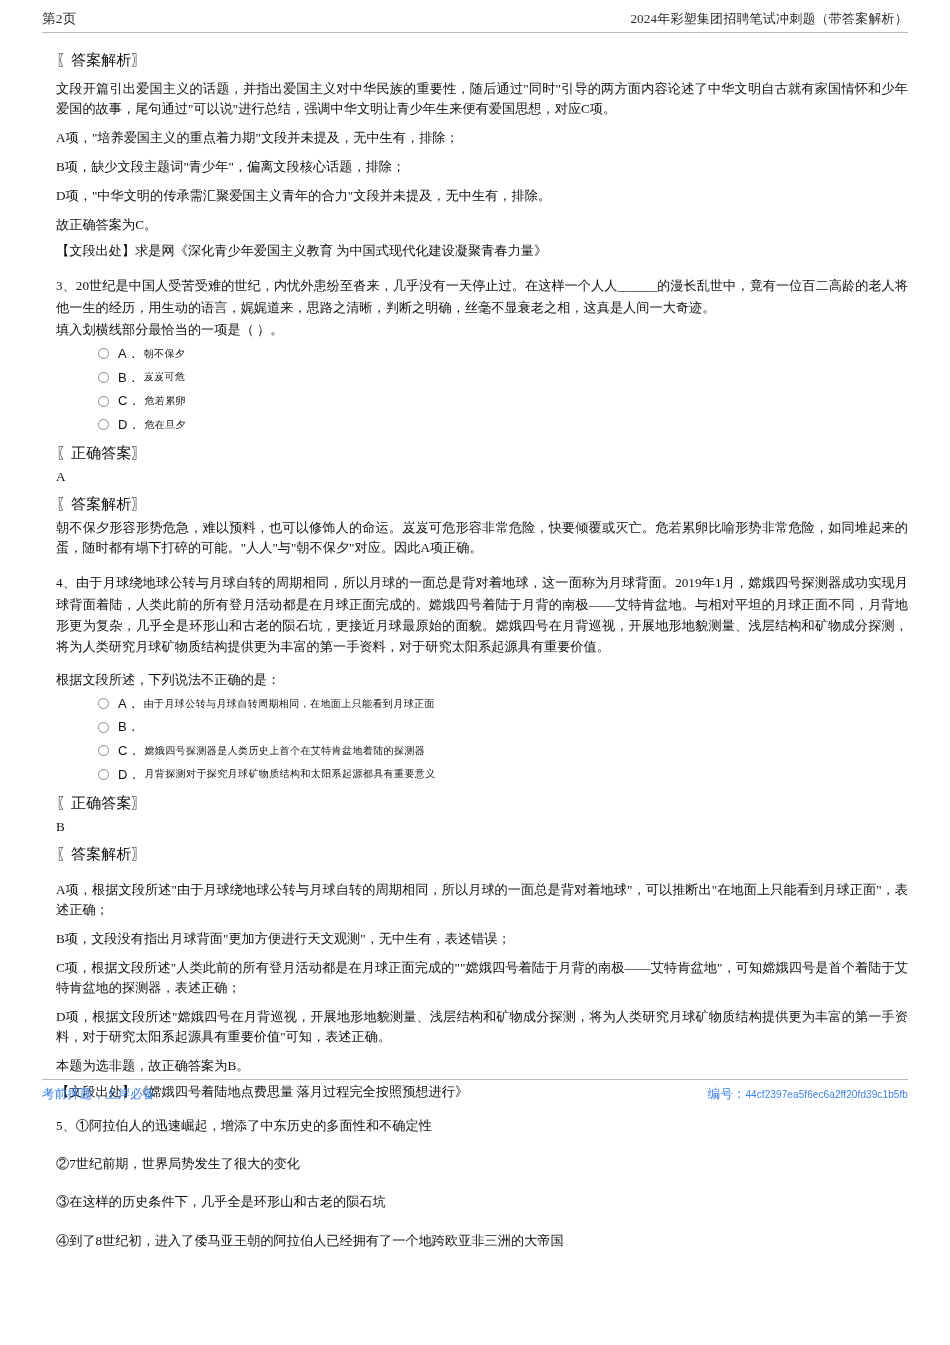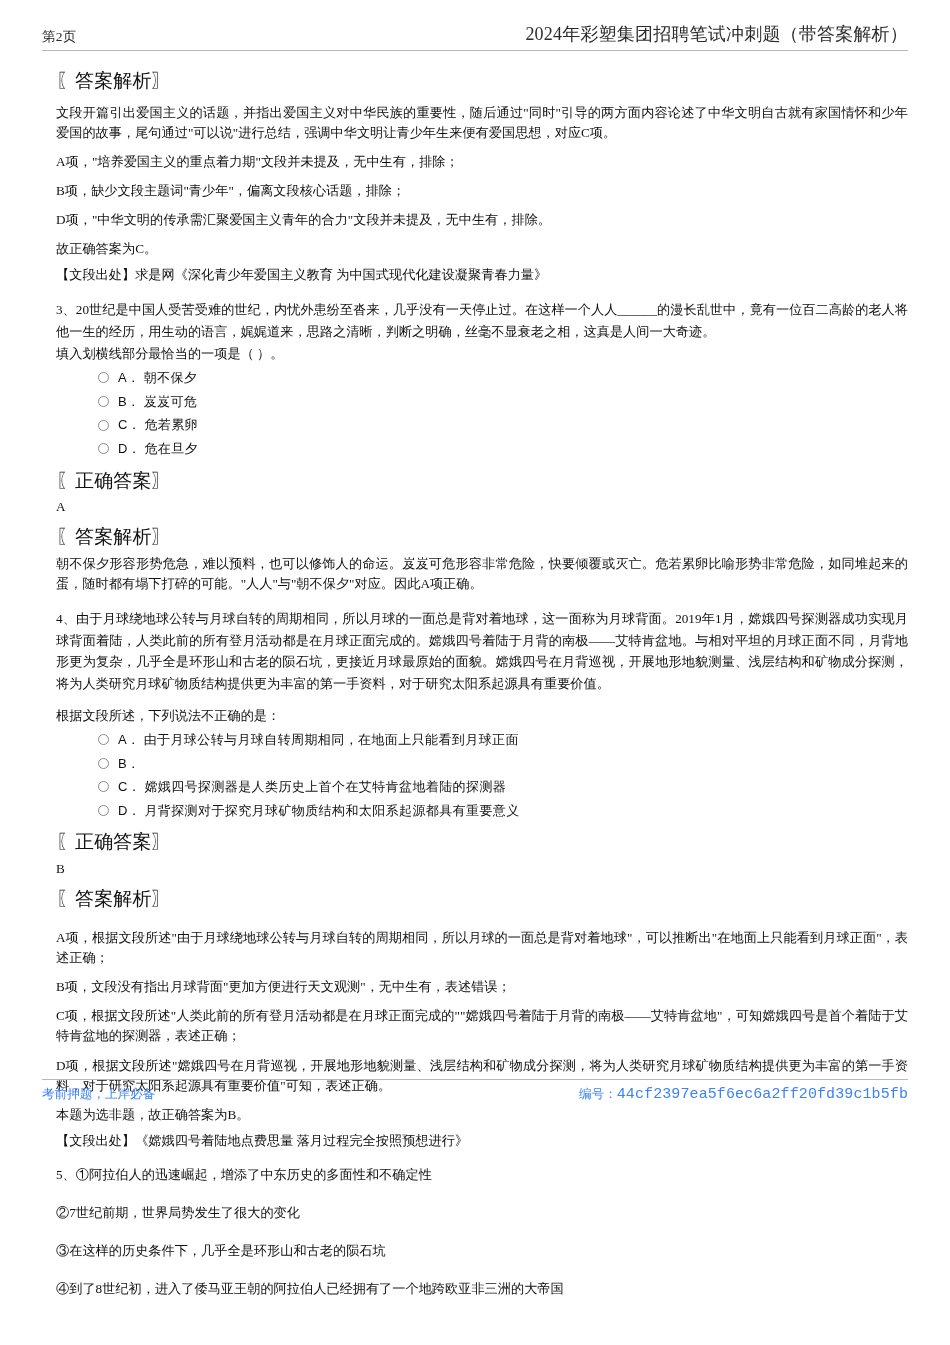--- a/index.html
+++ b/index.html
@@ -28,33 +28,33 @@
     display: flex;
     justify-content: space-between;
     align-items: flex-end;
     border-bottom: 1px solid #b9b9b9;
     padding-bottom: 4px;
     font-size: 13.5px;
     color: #2b2b2b;
     letter-spacing: .2px;
   }
   .pg-header .left { white-space: nowrap; }
-  .pg-header .right { white-space: nowrap; font-size: 18px; margin-top: 12px; }
+  .pg-header .right { white-space: nowrap; font-size: 13px; }
 
   
   .content {
     padding-top: 16px;
     font-size: 13.2px;
     line-height: 1.52;
     color: #111;
   }
   .bracket-label {
     margin: 0 0 7px 0;
     padding-left: 14px;
-    font-size: 19px;
+    font-size: 15px;
     letter-spacing: .1px;
   }
   .para {
     margin: 0 0 9px 0;
     padding-left: 14px;
     text-align: justify;
     text-justify: inter-ideograph;
   }
   .para.gap-lg { margin-bottom: 14px; }
   .para.gap-sm { margin-bottom: 6px; }
@@ -100,21 +100,21 @@
     flex: 0 0 auto;
     margin-right: 9px;
   }
   .opt-key {
     font-family: "Liberation Sans", sans-serif;
     font-size: 13px;
     margin-right: 4px;
     min-width: 20px;
   }
   .opt-text {
-    font-size: 13px;
+    font-size: 10px;
     letter-spacing: .4px;
   }
 
   .item-line {
     margin: 0 0 18px 0;
     padding-left: 14px;
   }
 
   
   .pg-footer {
@@ -124,22 +124,22 @@
     bottom: 14px;
     border-top: 1px solid #b9b9b9;
     padding-top: 6px;
     display: flex;
     justify-content: space-between;
     align-items: baseline;
     font-size: 12.6px;
     color: #3b82f6;
   }
   .code-val {
-    font-family: Liberation Mono, monospace;
-    font-size: 15px;
+    font-family: Liberation Sans, sans-serif;
+    font-size: 10px;
     letter-spacing: .1px;
   }
   .footer-right { white-space: nowrap; }
 </style>
 </head>
 <body>
 
 <div class="page">
 
   <div class="pg-header">

